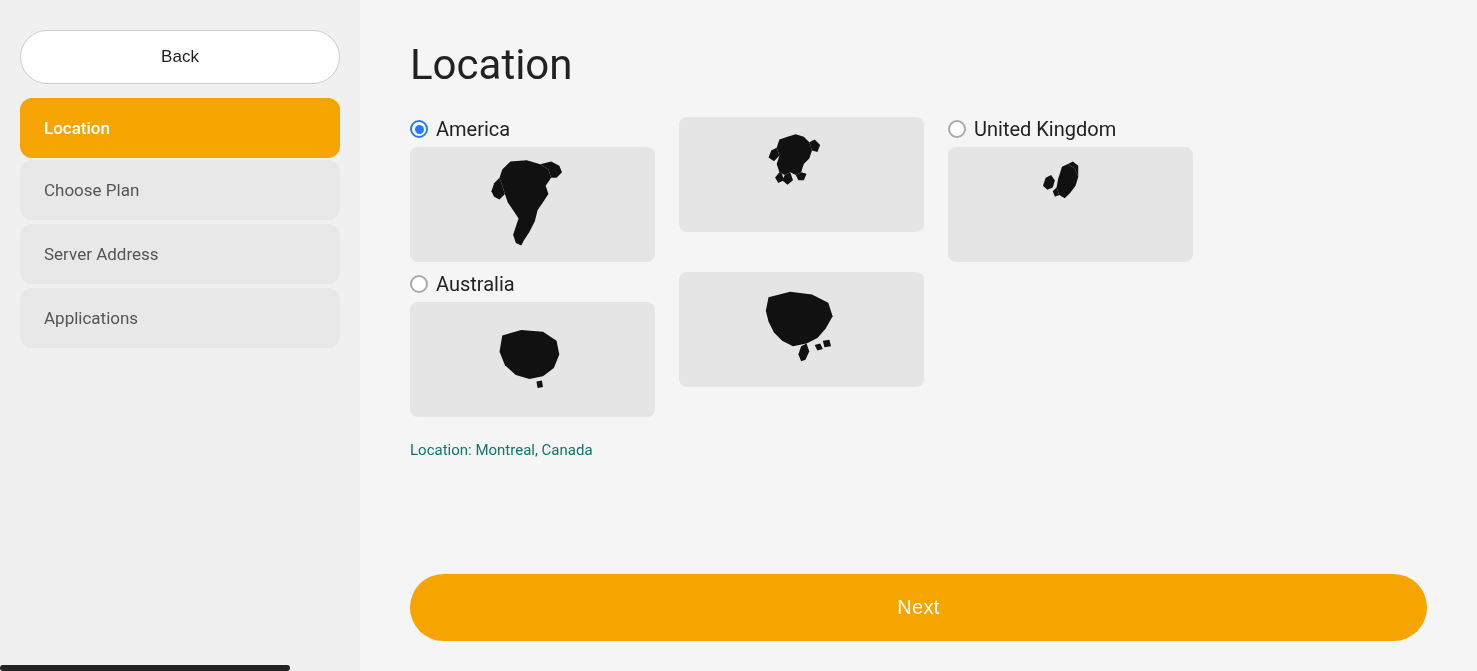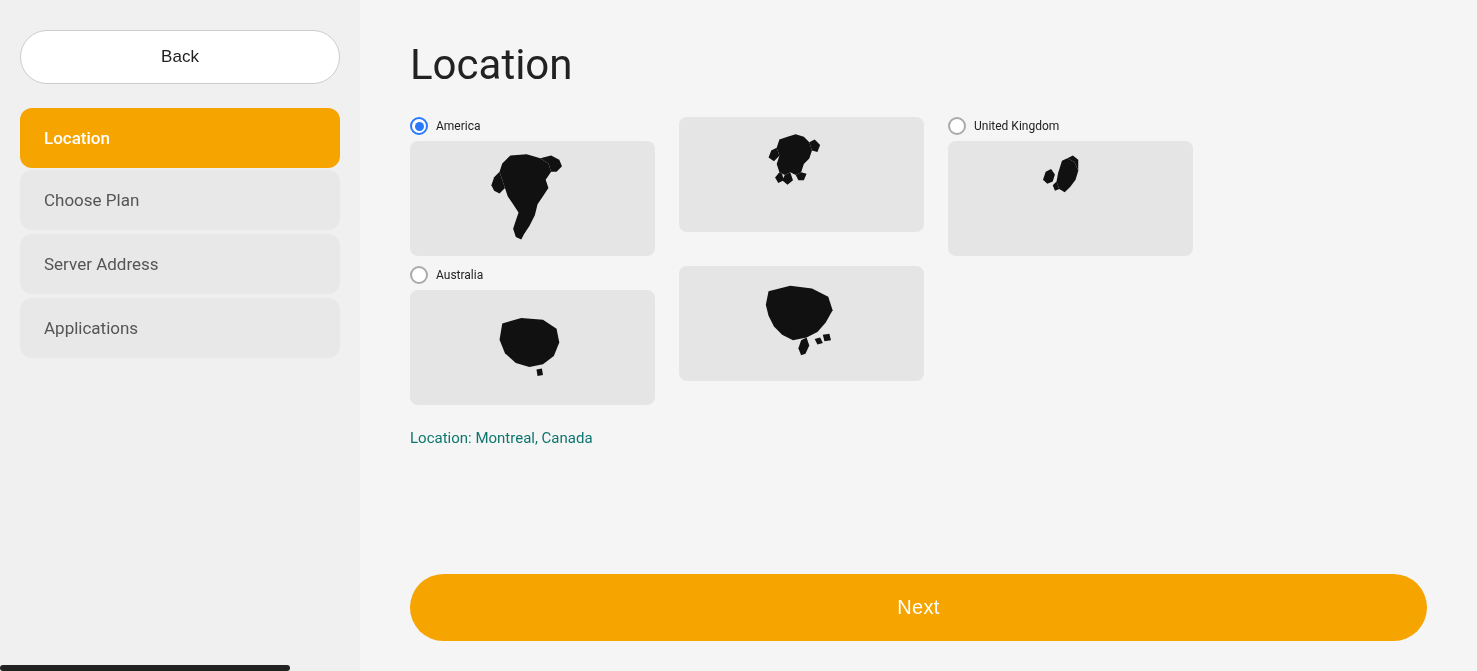--- a/index.html
+++ b/index.html
@@ -23,21 +23,21 @@
     }
     .back-button {
       background: #fff;
       border: 1.5px solid #ccc;
       border-radius: 30px;
       padding: 16px 0;
       width: 100%;
       font-size: 17px;
       color: #222;
       cursor: pointer;
-      margin-bottom: 24px;
+      margin-bottom: 14px;
       text-align: center;
     }
     .nav-item {
       padding: 20px 24px;
       font-size: 17px;
       cursor: pointer;
       border-radius: 12px;
       color: #333;
       background: transparent;
       margin-bottom: 2px;
@@ -82,21 +82,21 @@
       display: flex;
       flex-direction: column;
       gap: 6px;
       min-width: 245px;
     }
 
     .region-label {
       display: flex;
       align-items: center;
       gap: 8px;
-      font-size: 12px;
+      font-size: 20px;
       color: #222;
       cursor: pointer;
     }
 
     .radio-btn {
       width: 18px;
       height: 18px;
       border-radius: 50%;
       border: 2px solid #aaa;
       display: inline-flex;

